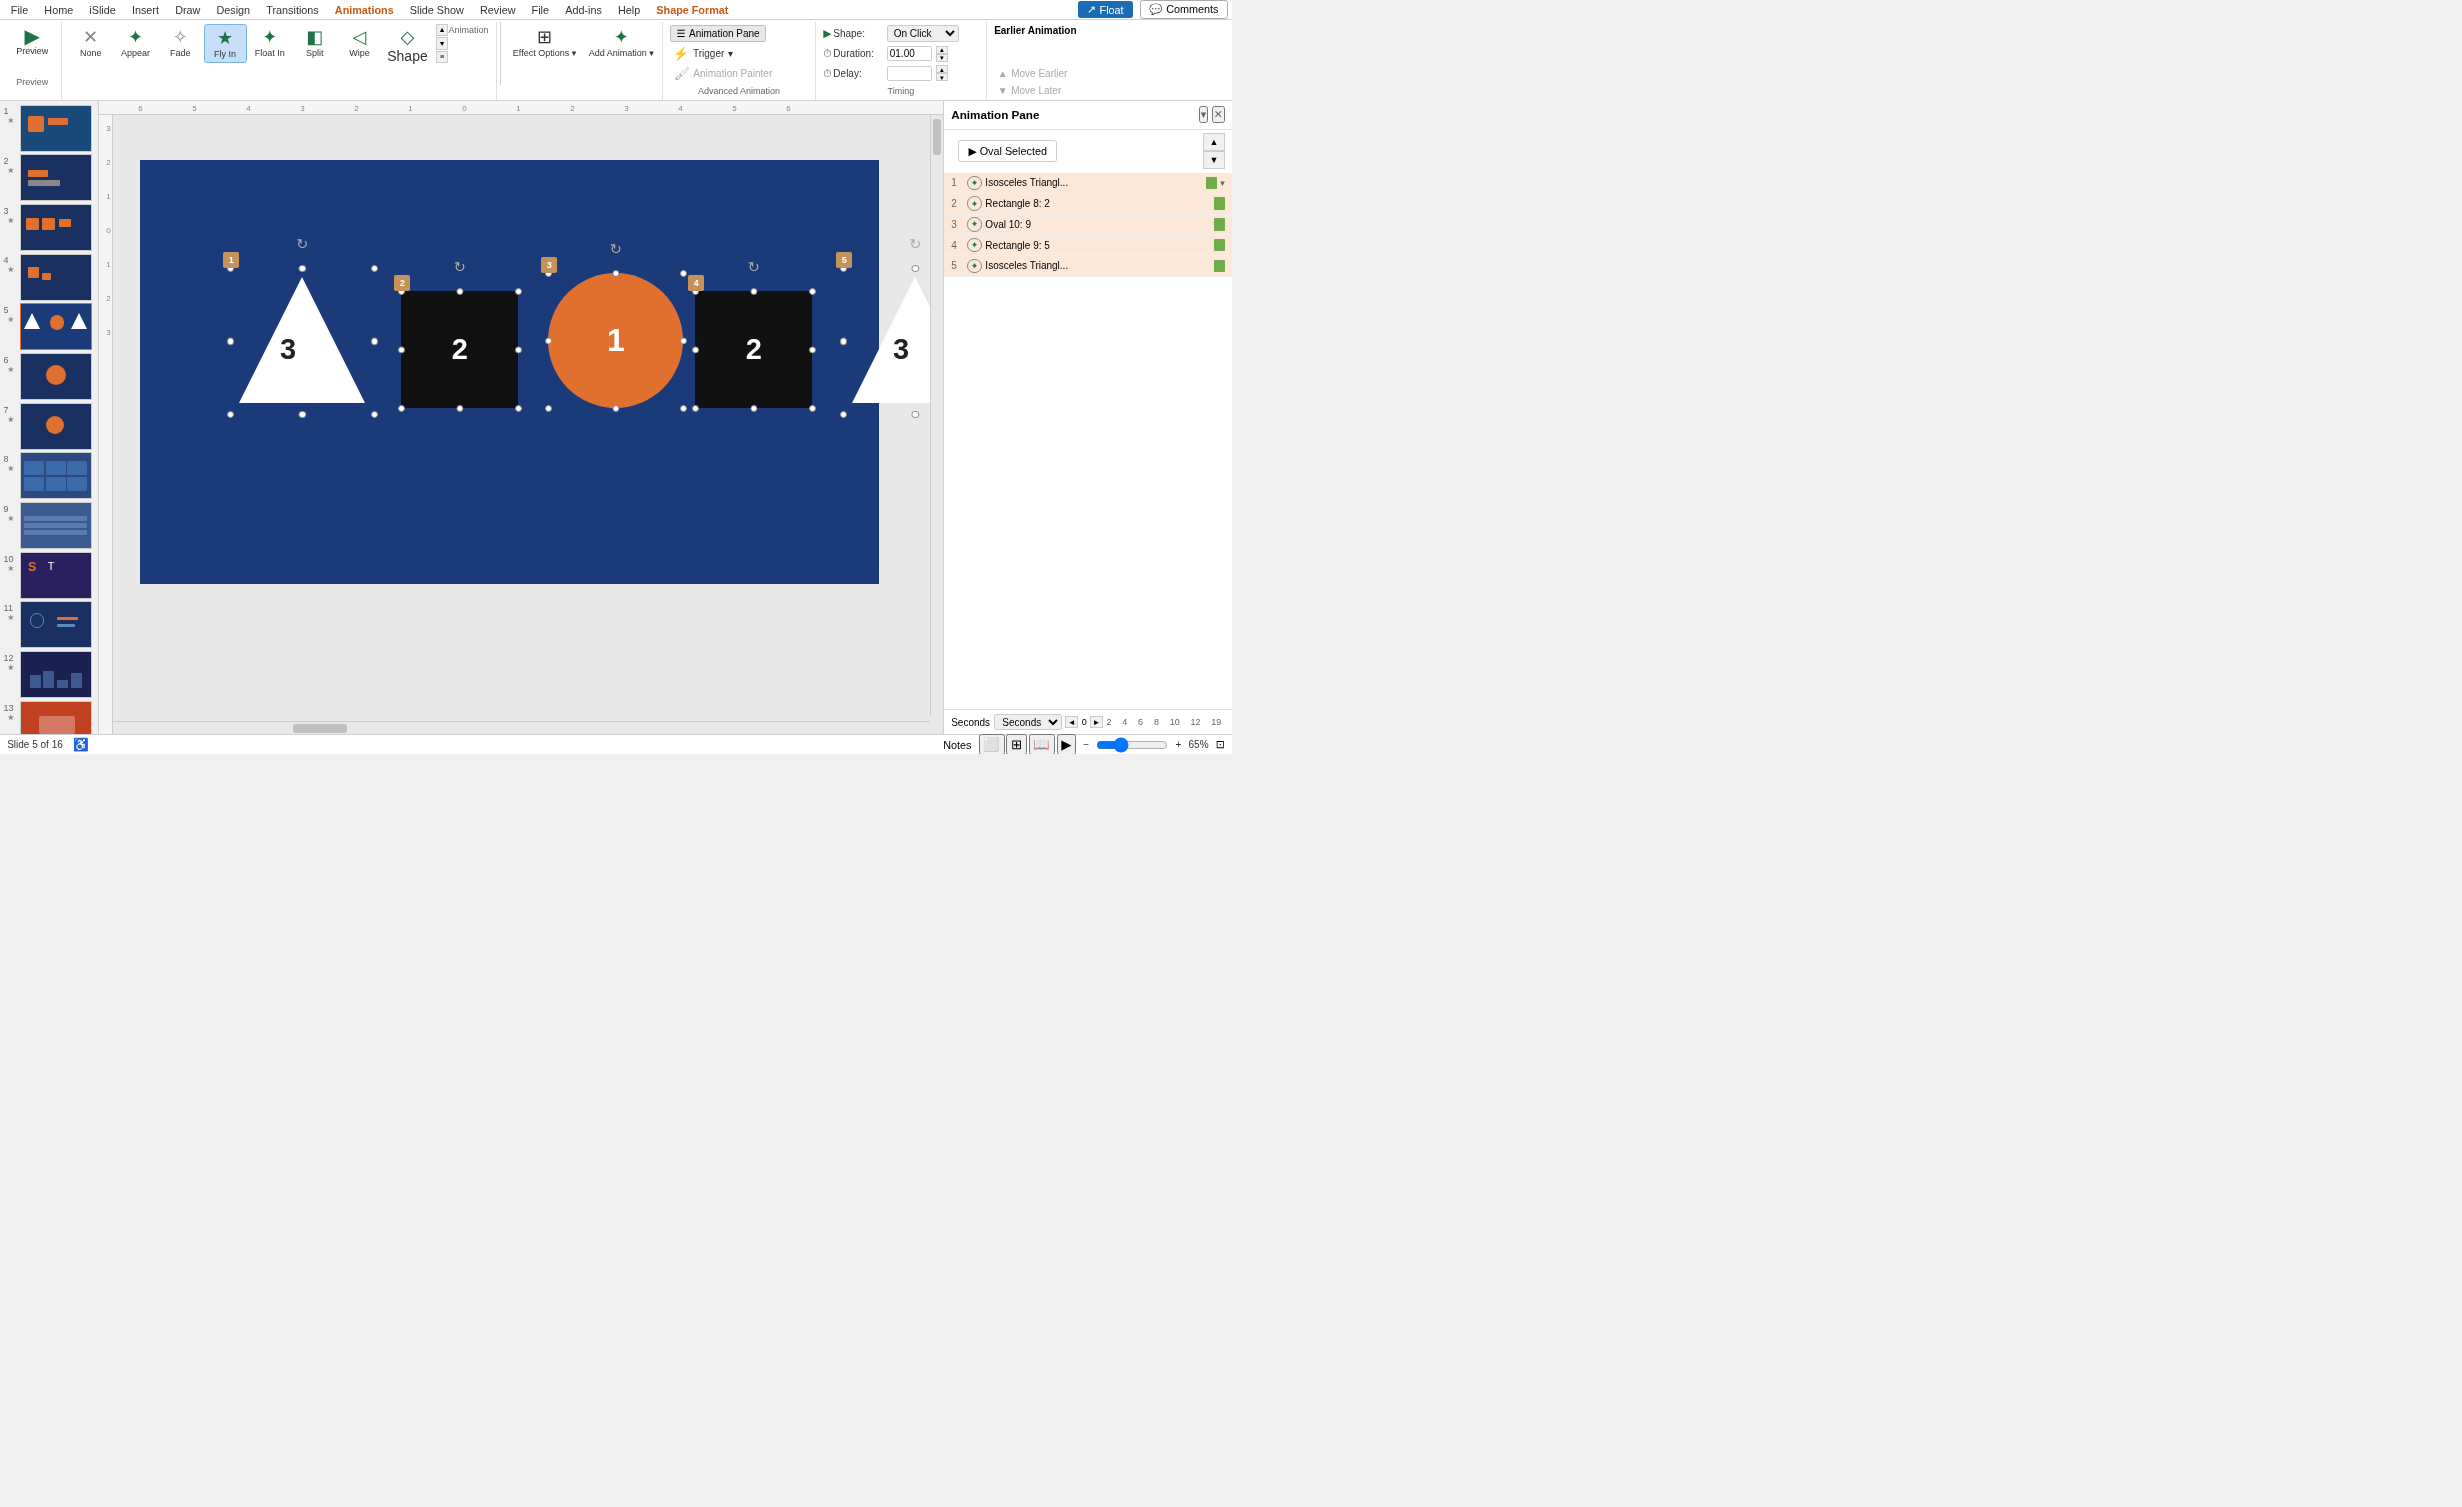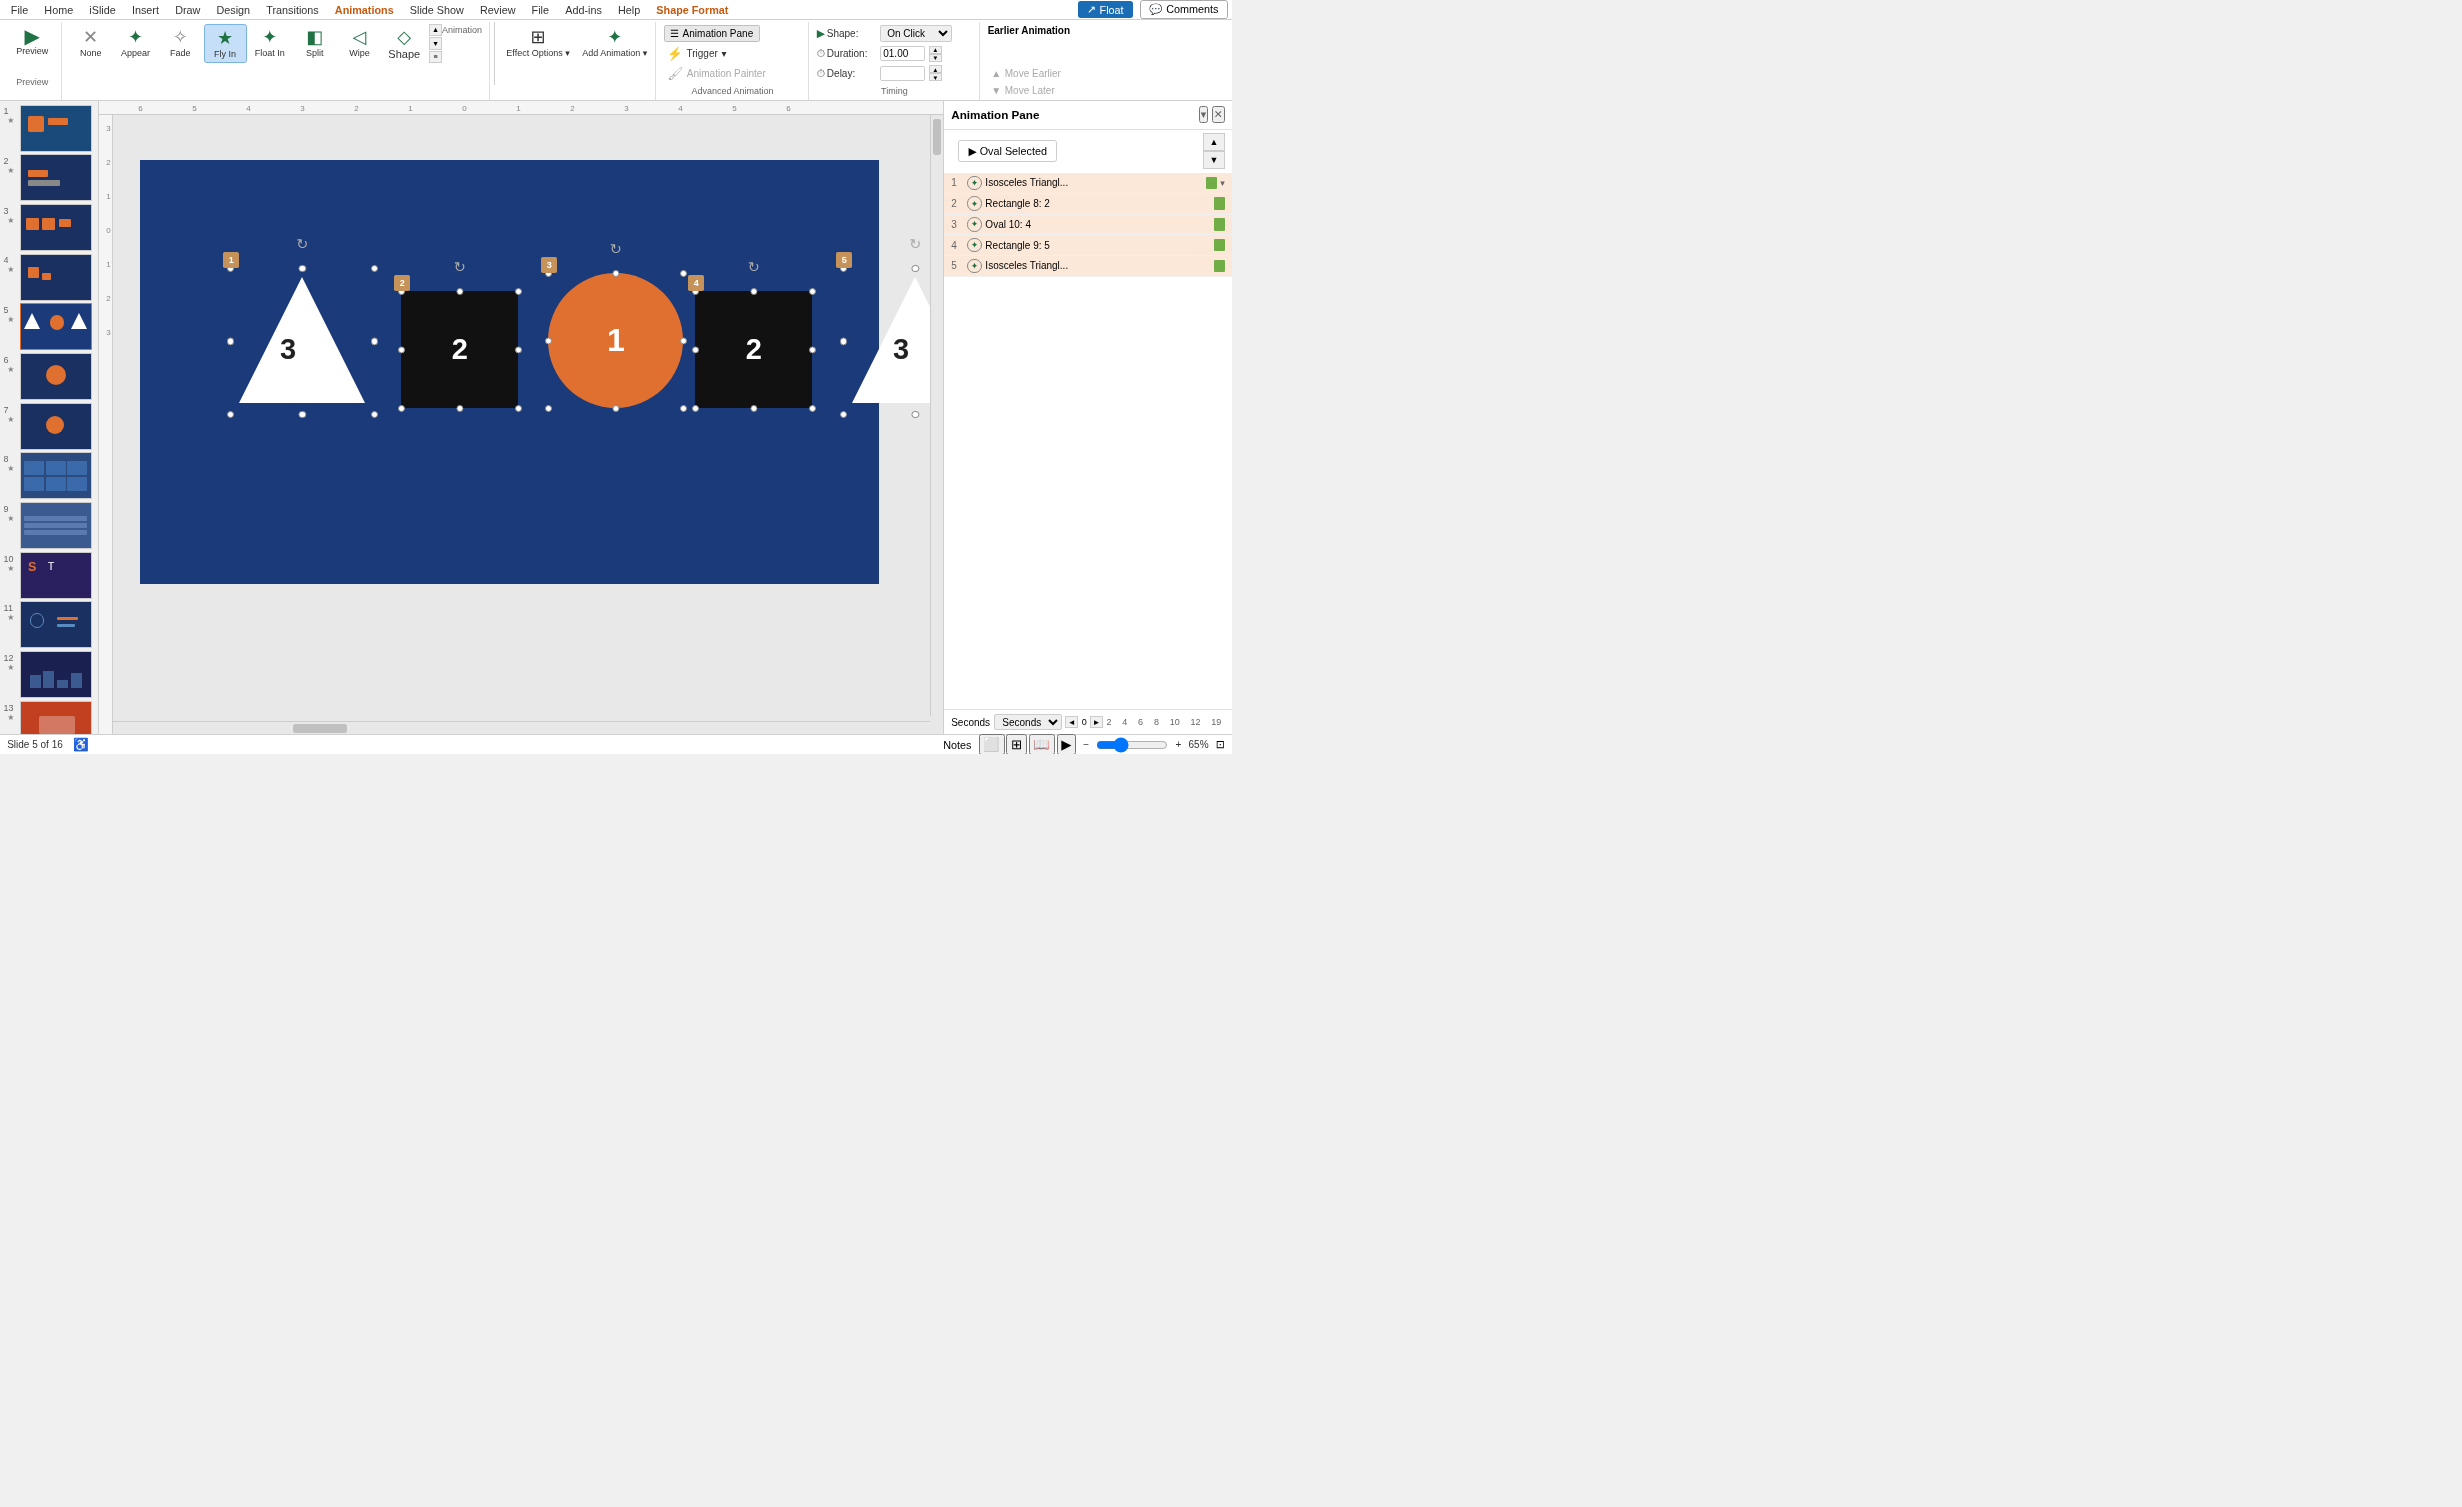--- a/index.html
+++ b/index.html
@@ -143,21 +143,21 @@
         <button class="ribbon-btn">
           <span style="font-size:18px; color:#217346;">◧</span>
           <span style="font-size:9px;">Split</span>
         </button>
         <button class="ribbon-btn">
           <span style="font-size:18px; color:#217346;">◁</span>
           <span style="font-size:9px;">Wipe</span>
         </button>
         <button class="ribbon-btn">
           <span style="font-size:18px; color:#217346;">◇</span>
-          <span style="font-size:11px;">Shape</span>
+          <span style="font-size:14px;">Shape</span>
         </button>
         <div style="display:flex; flex-direction:column; justify-content:center; gap:0.9px; margin-left:1.8px;">
           <button class="ribbon-scroll-btn">▲</button>
           <button class="ribbon-scroll-btn">▼</button>
           <button class="ribbon-scroll-btn">≡</button>
         </div>
       </div>
       <span class="ribbon-group-label" style="margin-top:1.8px; width:100%; text-align:center; display:block;">Animation</span>
     </div>
 
@@ -573,21 +573,21 @@
         </div>
         <span class="anim-name">Rectangle 8: 2</span>
         <div class="anim-green-bar"></div>
       </div>
 
       <div class="anim-item">
         <span class="anim-num">3</span>
         <div class="anim-icon-circle">
           <span style="color:#217346; font-size:9px;">✦</span>
         </div>
-        <span class="anim-name">Oval 10: 4</span>
+        <span class="anim-name">Oval 10: 9</span>
         <div class="anim-green-bar"></div>
       </div>
 
       <div class="anim-item">
         <span class="anim-num">4</span>
         <div class="anim-icon-circle">
           <span style="color:#217346; font-size:9px;">✦</span>
         </div>
         <span class="anim-name">Rectangle 9: 5</span>
         <div class="anim-green-bar"></div>

